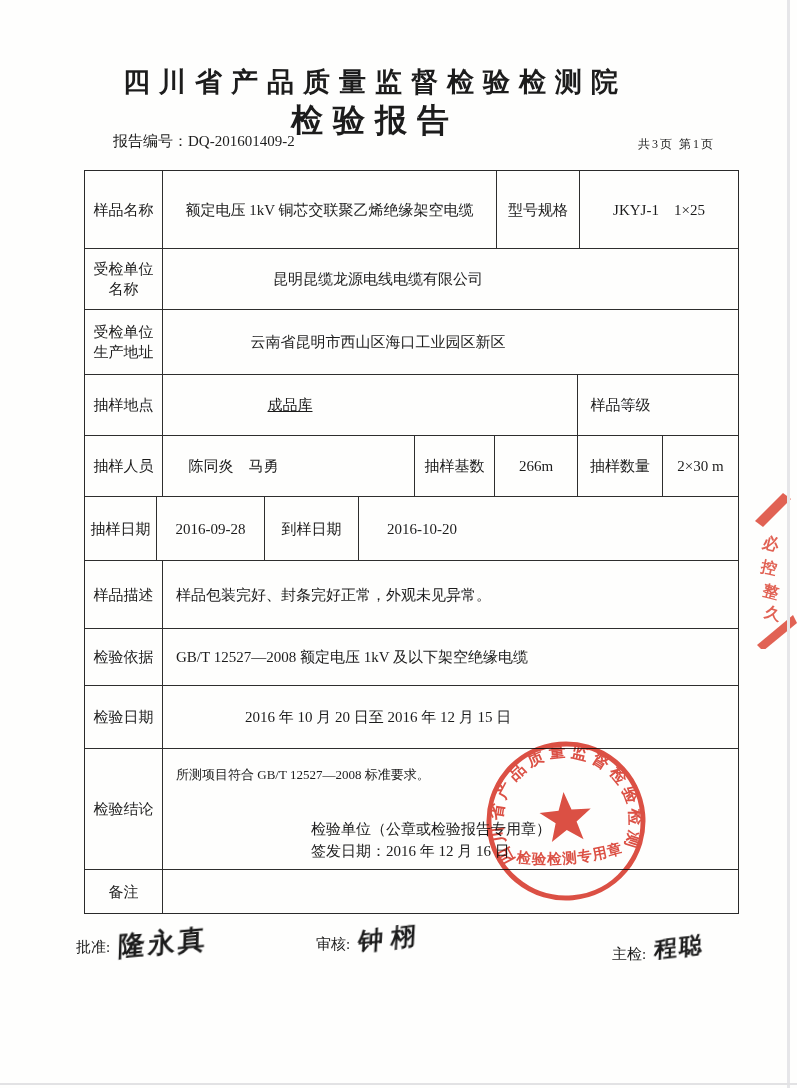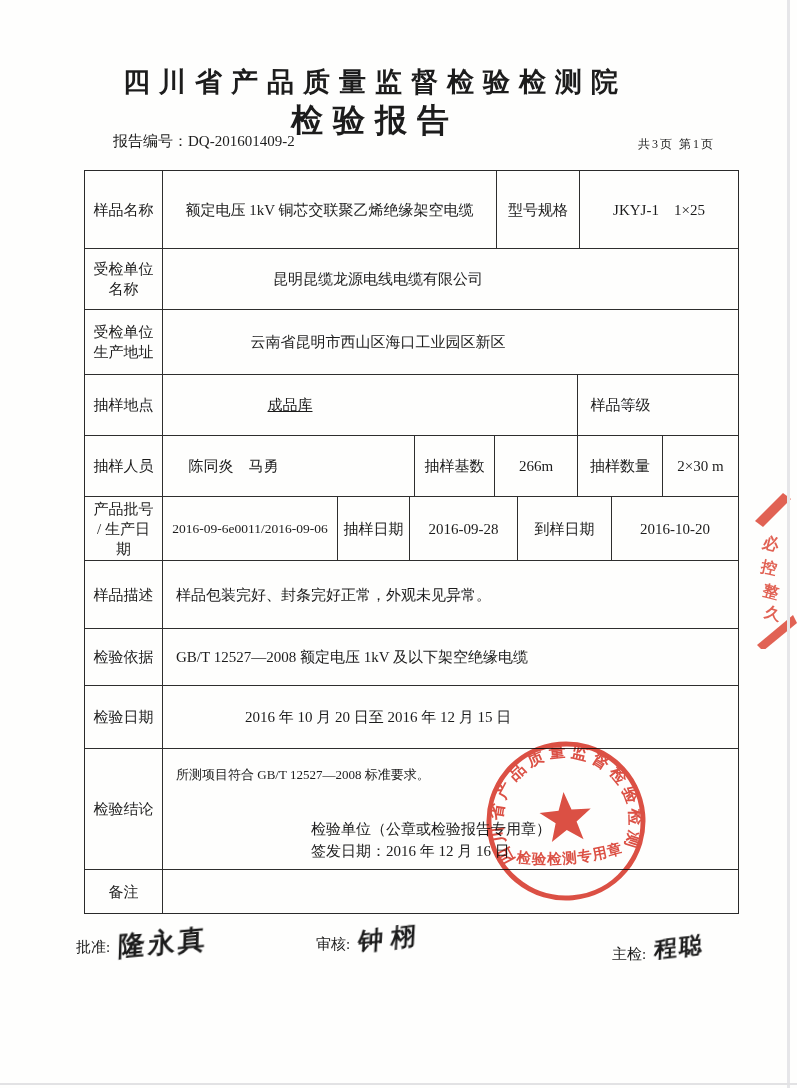--- a/index.html
+++ b/index.html
@@ -94,24 +94,20 @@
     <div class="row" style="height:60px">
       <div class="c" style="width:78px">抽样人员</div>
       <div class="c b110" style="width:252px">陈同炎　马勇</div>
       <div class="c" style="width:80px">抽样基数</div>
       <div class="c" style="width:83px">266m</div>
       <div class="c" style="width:85px">抽样数量</div>
       <div class="c" style="width:75px">2×30 m</div>
     </div>
 
     <div class="row" style="height:63px">
-      <div class="c" style="width:78px">产品批号
-/ 生产日
-期</div>
-      <div class="c small" style="width:175px">2016-09-6e0011/2016-09-06</div>
       <div class="c" style="width:72px">抽样日期</div>
       <div class="c" style="width:108px">2016-09-28</div>
       <div class="c" style="width:94px">到样日期</div>
       <div class="c" style="width:126px">2016-10-20</div>
     </div>
 
     <div class="row" style="height:67px">
       <div class="c" style="width:78px">样品描述</div>
       <div class="c la" style="width:575px">样品包装完好、封条完好正常，外观未见异常。</div>
     </div>

